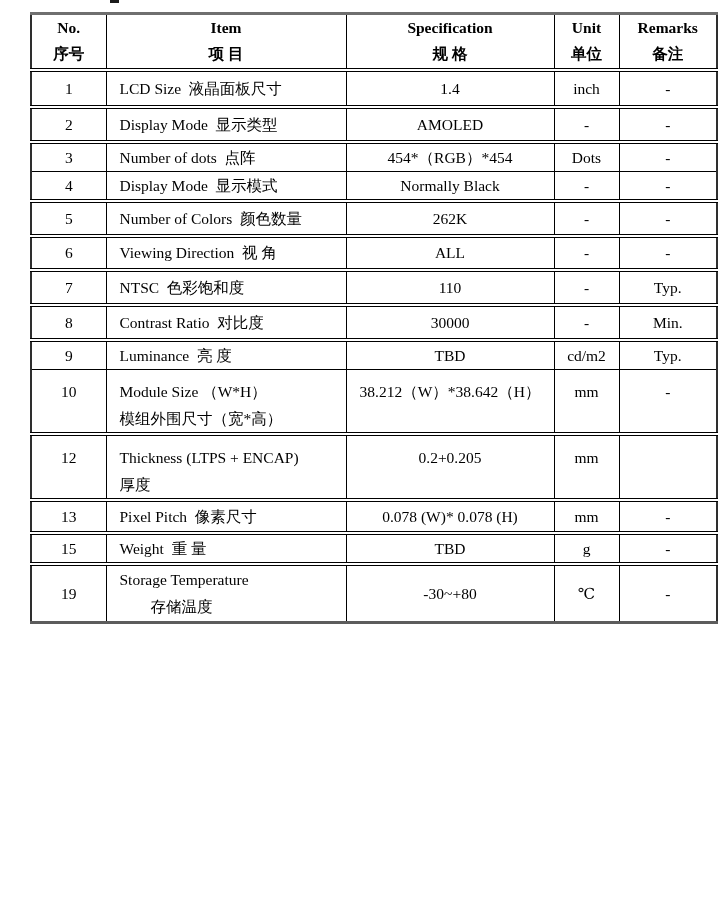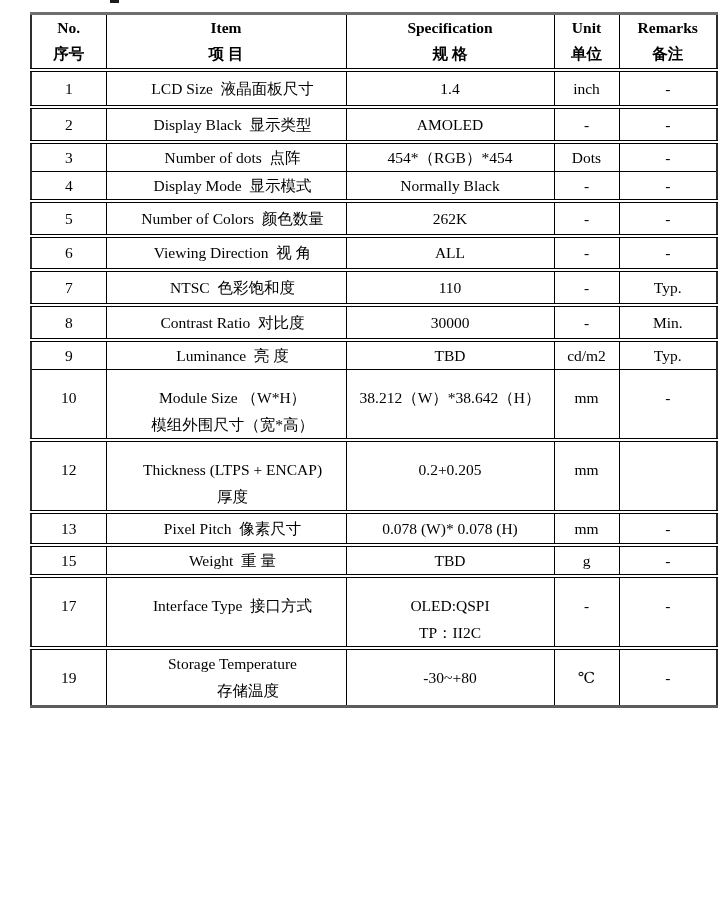--- a/index.html
+++ b/index.html
@@ -17,24 +17,24 @@
     border-top:3px solid #6f6f6f;border-bottom:3px solid #5c5c5c;
   }
   th,td{border:1px solid #000;padding:0;vertical-align:middle;overflow:hidden;}
   th{font-weight:bold;font-size:15.5px;text-align:center;margin-top:17px;}
   td{font-size:15.5px;}
   thead th{border-bottom:4px double #000;}
   tbody td{border-bottom:4px double #000;}
   tr.sep-single td{border-bottom:1px solid #000;}
   tr.sep-last td{border-bottom:1px solid #000;}
   .td-no,.td-spec,.td-unit,.td-remarks{text-align:center;}
-  .td-item{text-align:center;padding-left:13px;}
+  .td-item{text-align:left;padding-left:13px;}
   .line{line-height:27px;white-space:pre-wrap;}
   .hline{line-height:26px;white-space:pre-wrap;}
-  tr.valign-top td{vertical-align:top;padding-top:14px;}
+  tr.valign-top td{vertical-align:top;padding-top:8px;}
 </style>
 </head>
 <body>
 
 <div class="page">
   <div class="frag"></div>
 
   <table class="spec">
     <colgroup>
       <col style="width:75px">
@@ -83,21 +83,21 @@
           </td>
           <td class="td-remarks">
             <div class="line">-</div>
           </td>
         </tr>
         <tr style="height: 35px;">
           <td class="td-no">
             <div class="line">2</div>
           </td>
           <td class="td-item">
-            <div class="line">Display Black  显示类型</div>
+            <div class="line">Display Mode  显示类型</div>
           </td>
           <td class="td-spec">
             <div class="line">AMOLED</div>
           </td>
           <td class="td-unit">
             <div class="line">-</div>
           </td>
           <td class="td-remarks">
             <div class="line">-</div>
           </td>
@@ -279,38 +279,20 @@
             <div class="line">15</div>
           </td>
           <td class="td-item">
             <div class="line">Weight  重 量</div>
           </td>
           <td class="td-spec">
             <div class="line">TBD</div>
           </td>
           <td class="td-unit">
             <div class="line">g</div>
-          </td>
-          <td class="td-remarks">
-            <div class="line">-</div>
-          </td>
-        </tr>
-        <tr class="valign-top" style="height: 51px;">
-          <td class="td-no">
-            <div class="line">17</div>
-          </td>
-          <td class="td-item">
-            <div class="line">Interface Type  接口方式</div>
-          </td>
-          <td class="td-spec">
-            <div class="line">OLED:QSPI</div>
-            <div class="line">TP：II2C</div>
-          </td>
-          <td class="td-unit">
-            <div class="line">-</div>
           </td>
           <td class="td-remarks">
             <div class="line">-</div>
           </td>
         </tr>
         <tr class="sep-last" style="height: 59px;">
           <td class="td-no">
             <div class="line">19</div>
           </td>
           <td class="td-item">

